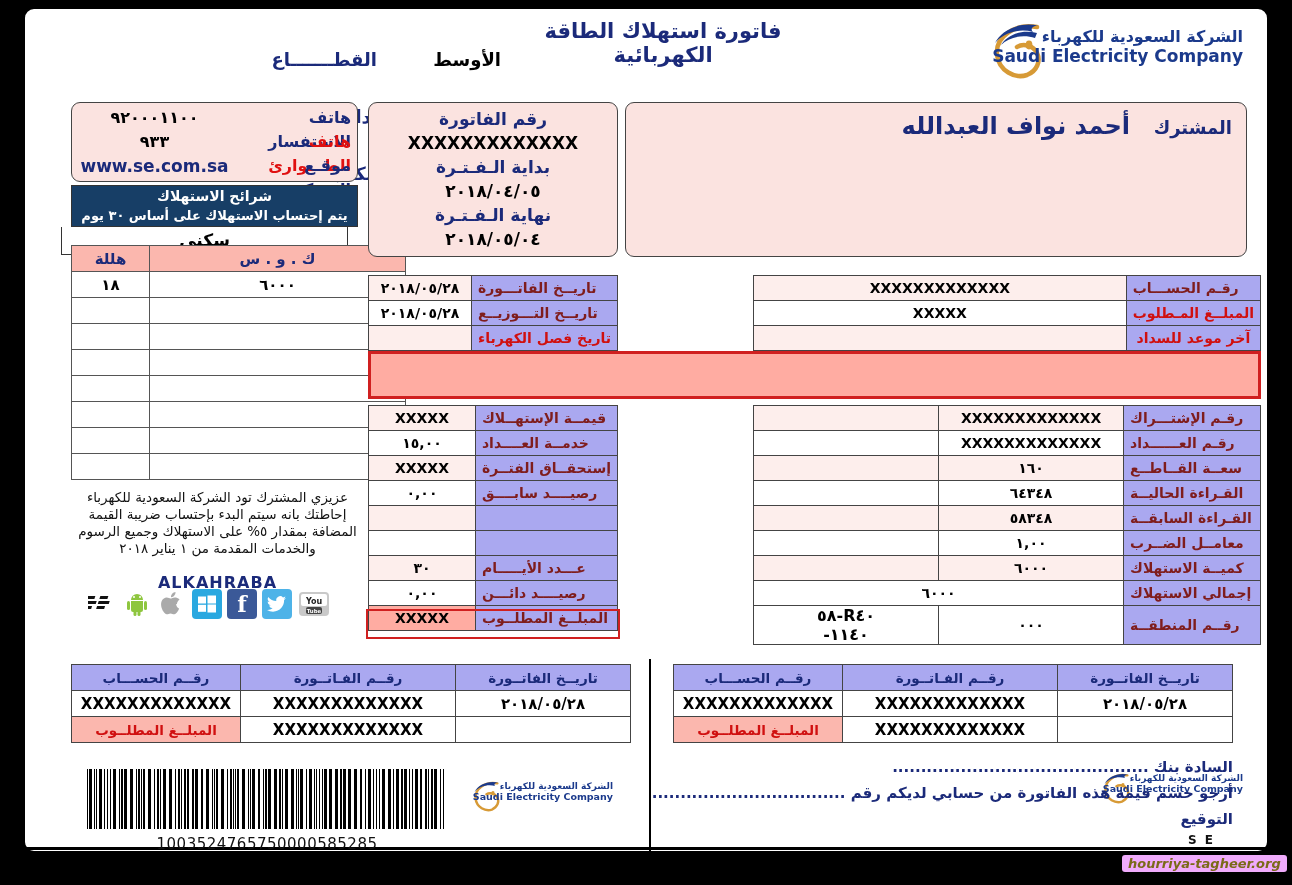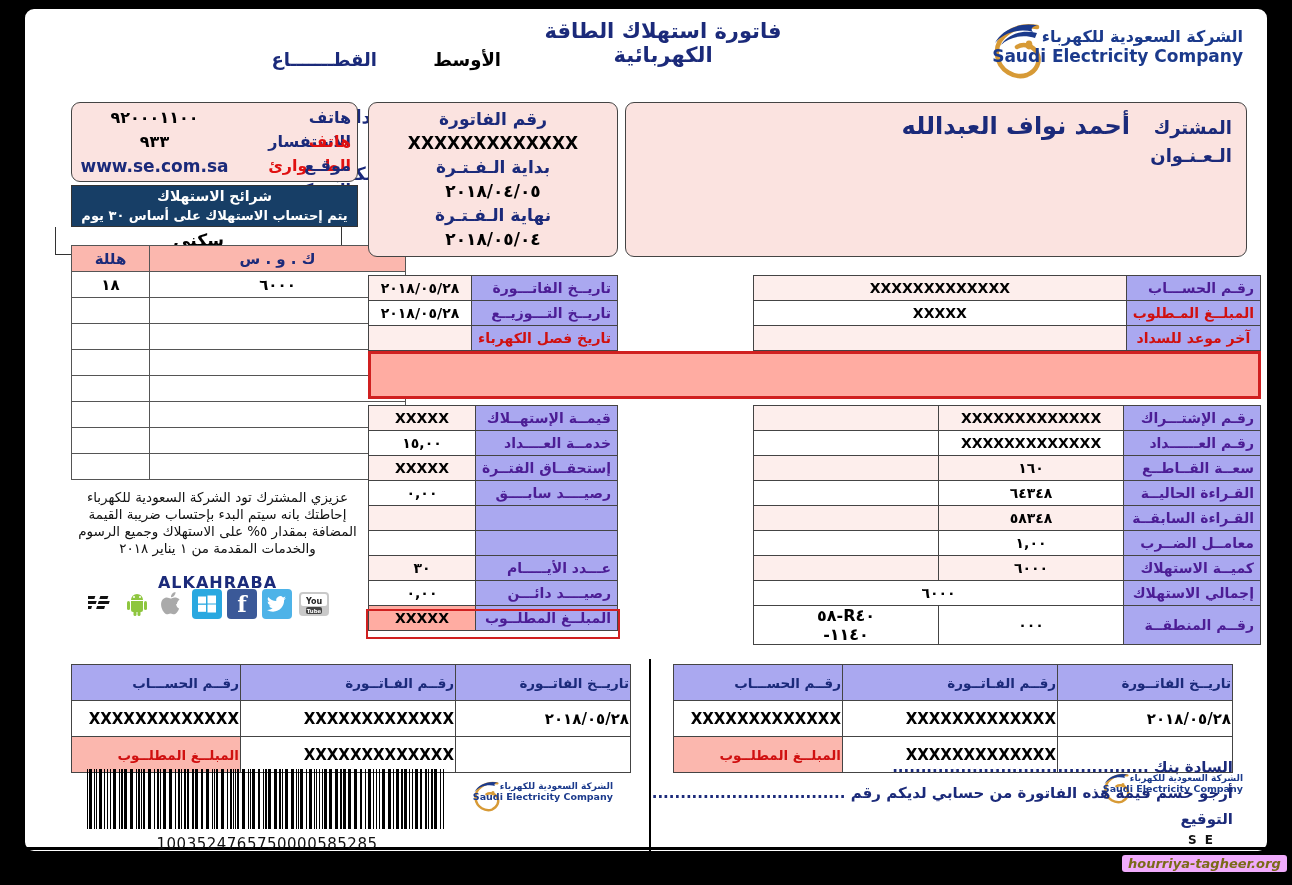--- a/index.html
+++ b/index.html
@@ -46,21 +46,21 @@
 
   
   .tariff-hd {
     position:absolute; left:46px; top:176px; width:287px; height:42px;
     background:#173e66; color:#fff; direction:rtl; text-align:center;
     border:1px solid #333;
   }
   .tariff-hd .t1 { font-size:14px; font-weight:bold; line-height:20px; }
   .tariff-hd .t2 { font-size:13px; font-weight:bold; line-height:19px; }
   .tariff-type {
-    position:absolute; left:30px; top:218px; width:287px; height:28px;
+    position:absolute; left:36px; top:218px; width:287px; height:28px;
     border:1px solid #333; border-top:none; background:#fff;
     text-align:center; font-size:17px; font-weight:bold; line-height:27px; direction:rtl;
   }
   table.tariff { position:absolute; left:46px; top:236px; width:335px; border-collapse:collapse; }
   table.tariff th, table.tariff td {
     border:1px solid #555; height:26px; font-size:15px; font-weight:bold;
     text-align:center; color:#1b2a7a; padding:0;
   }
   table.tariff th { background:#fbb7ae; }
   table.tariff td { background:#fff; color:#000;margin-top:26px; }
@@ -91,21 +91,21 @@
     background:#fbe3e0; border:1.5px solid #444; border-radius:9px;
     direction:rtl; padding:8px 14px 0 0;
   }
   .sbrow { height:30px; line-height:30px; white-space:nowrap; }
   .sblab { display:inline-block; width:86px; color:#1b2a7a; font-size:18px; font-weight:bold; text-align:right;}
   .sbval { display:inline-block; color:#1b2a7a; font-size:24px; font-weight:bold; padding-right:16px;}
 
   
   table.dt { position:absolute; border-collapse:collapse; direction:rtl; }
   table.dt td { border:1px solid #444; height:25px; padding:0 6px; font-size:14px; font-weight:bold; }
-  .lab   { background:#aaa8f0; color:#4c1d95; text-align:right; font-size:13.5px; white-space:nowrap; }
+  .lab   { background:#aaa8f0; color:#7f1d1d; text-align:left; font-size:13.5px; white-space:nowrap; }
   .lab-r { background:#aaa8f0; color:#d01010; text-align:center; font-size:13.5px; white-space:nowrap; }
   .val   { text-align:center; color:#000; font-size:15px; }
   .pink  { background:#fdeeec; }
   .white { background:#fff; }
 
   table.mid { left:343px; top:266px; width:250px; }
   table.mid td.lab, table.mid td.lab-r { width:106px; }
   table.mid2 { left:343px; top:396px; width:250px; }
   table.mid2 td.lab { width:106px; }
 
@@ -119,21 +119,21 @@
     position:absolute; left:343px; top:342px; width:893px; height:48px;
     background:#ffaca2; border:3px solid #d02020;
   }
   .redbox-total {
     position:absolute; left:341px; top:600px; width:254px; height:30px;
     border:2.5px solid #d02020; pointer-events:none;
   }
 
   
   table.stub { position:absolute; border-collapse:collapse; direction:rtl; top:655px; }
-  table.stub td { border:1px solid #444; height:36px; font-size:14px; font-weight:bold; text-align:right; }
+  table.stub td { border:1px solid #444; height:26px; font-size:14px; font-weight:bold; text-align:center; }
   table.stub td.sh { background:#aaa8f0; color:#1b2a7a; font-size:13.5px; }
   table.stub td.sv { background:#fff; color:#000; font-size:15px; }
   table.stub td.sr { background:#fbb7ae; color:#d01010; font-size:13.5px; }
   table.stub-l { left:46px; width:560px; }
   table.stub-r { left:648px; width:560px; }
 
   .divider-v { position:absolute; left:624px; top:650px; width:2px; height:195px; background:#000; }
   .divider-h { position:absolute; left:0; top:838px; width:100%; height:3px; background:#000; }
 
   
@@ -321,23 +321,20 @@
     <div class="ib-val">XXXXXXXXXXXXX</div>
     <div class="ib-lab">بداية الـفـتـرة</div>
     <div class="ib-val">٢٠١٨/٠٤/٠٥</div>
     <div class="ib-lab">نهاية الـفـتـرة</div>
     <div class="ib-val">٢٠١٨/٠٥/٠٤</div>
   </div>
 
   <div class="subbox">
     <div class="sbrow">
       <span class="sblab">المشترك</span><span class="sbval">أحمد نواف العبدالله</span>
-    </div>
-    <div class="sbrow">
-      <span class="sblab">الـعـنـوان</span><span class="sbval"></span>
     </div>
   </div>
 
   <table class="dt mid">
     <tbody>
         <tr>
       <td class="lab">تاريــخ الفاتـــورة</td>
       <td class="val pink">٢٠١٨/٠٥/٢٨</td>
     </tr>
     <tr>

